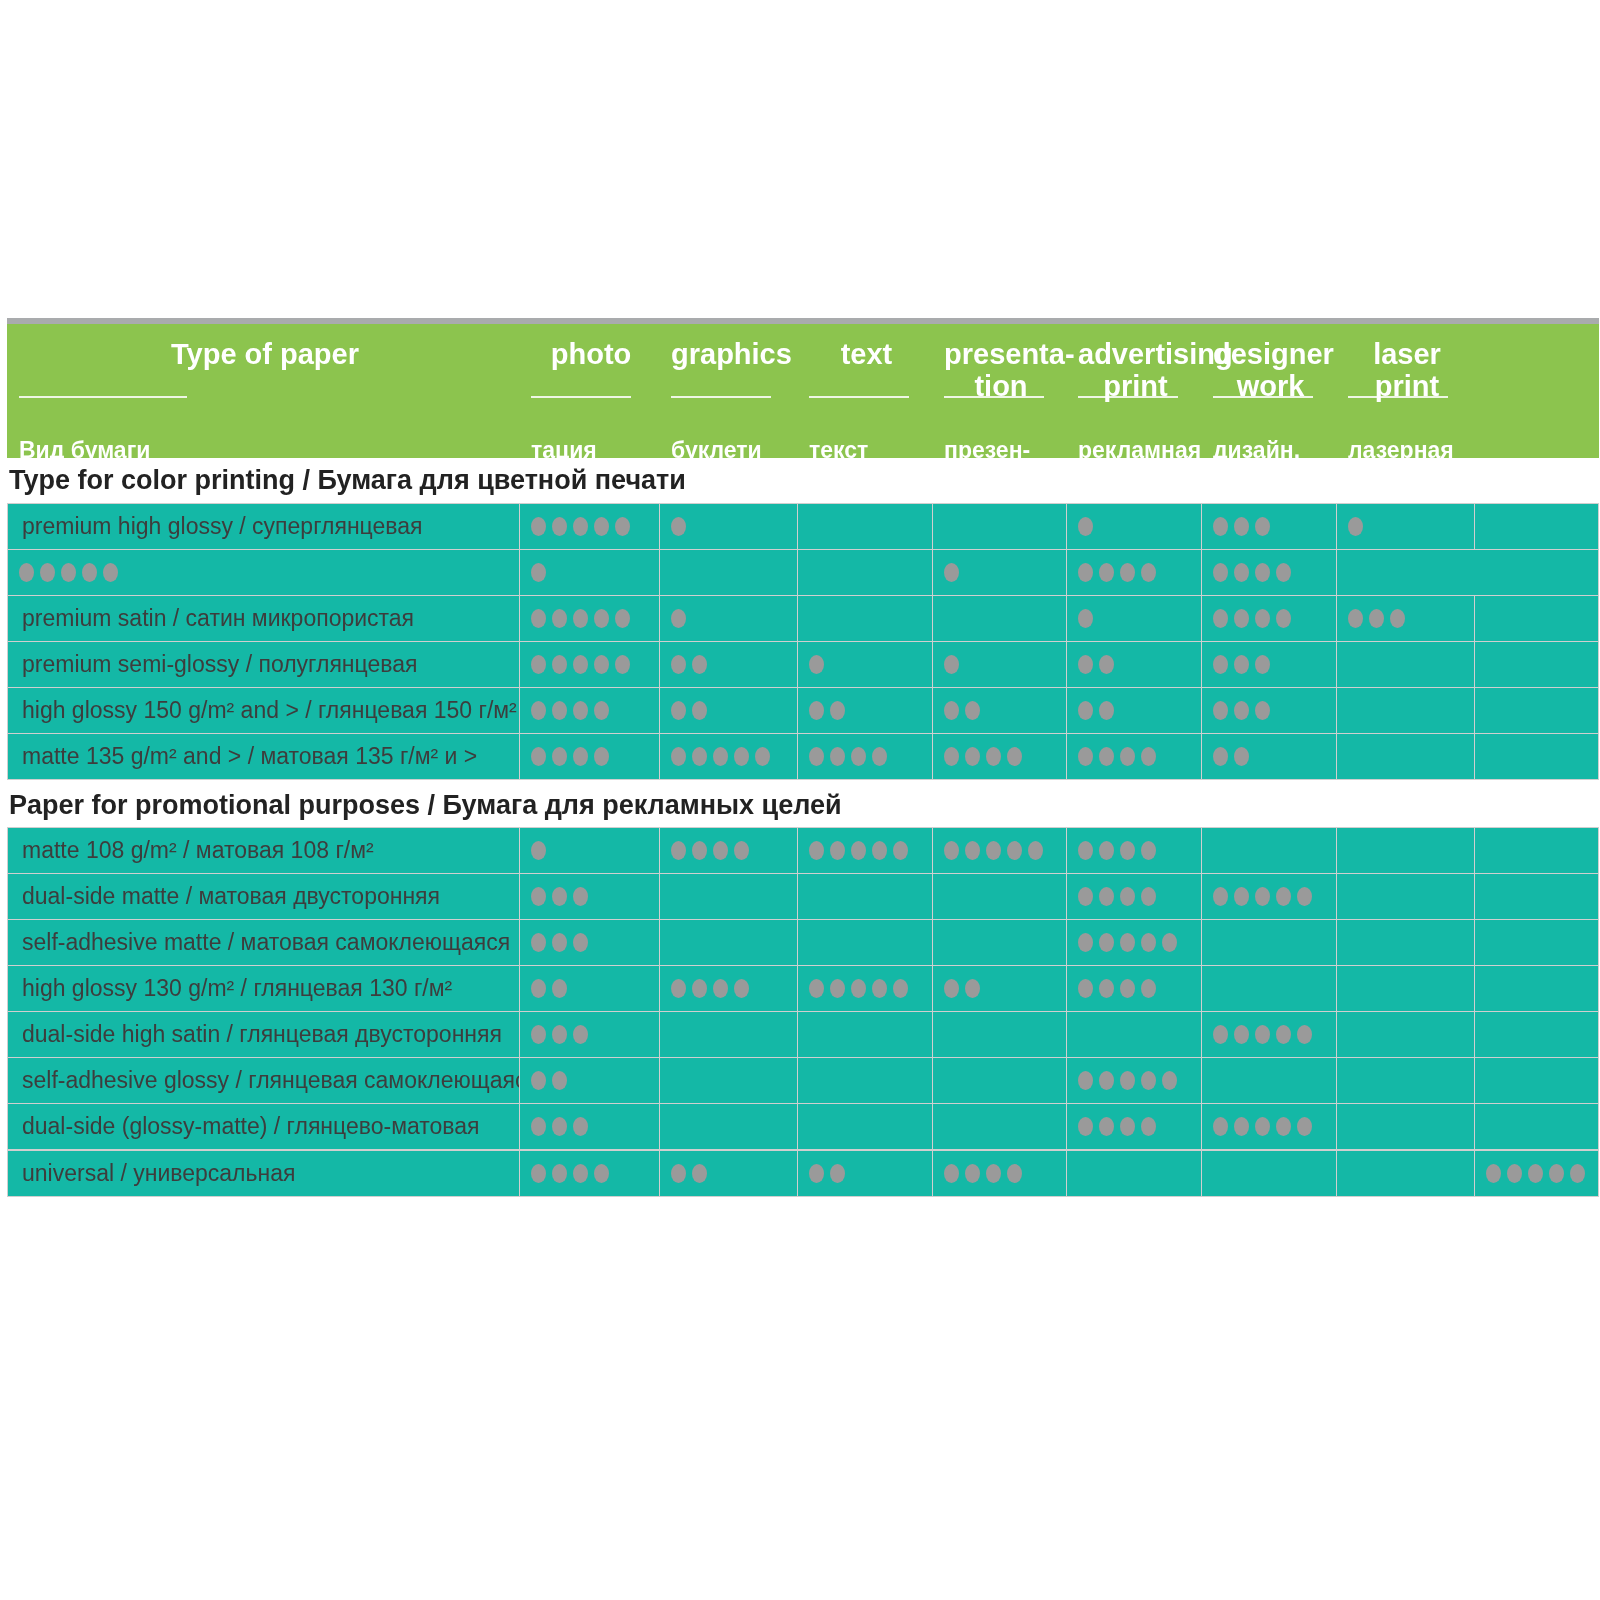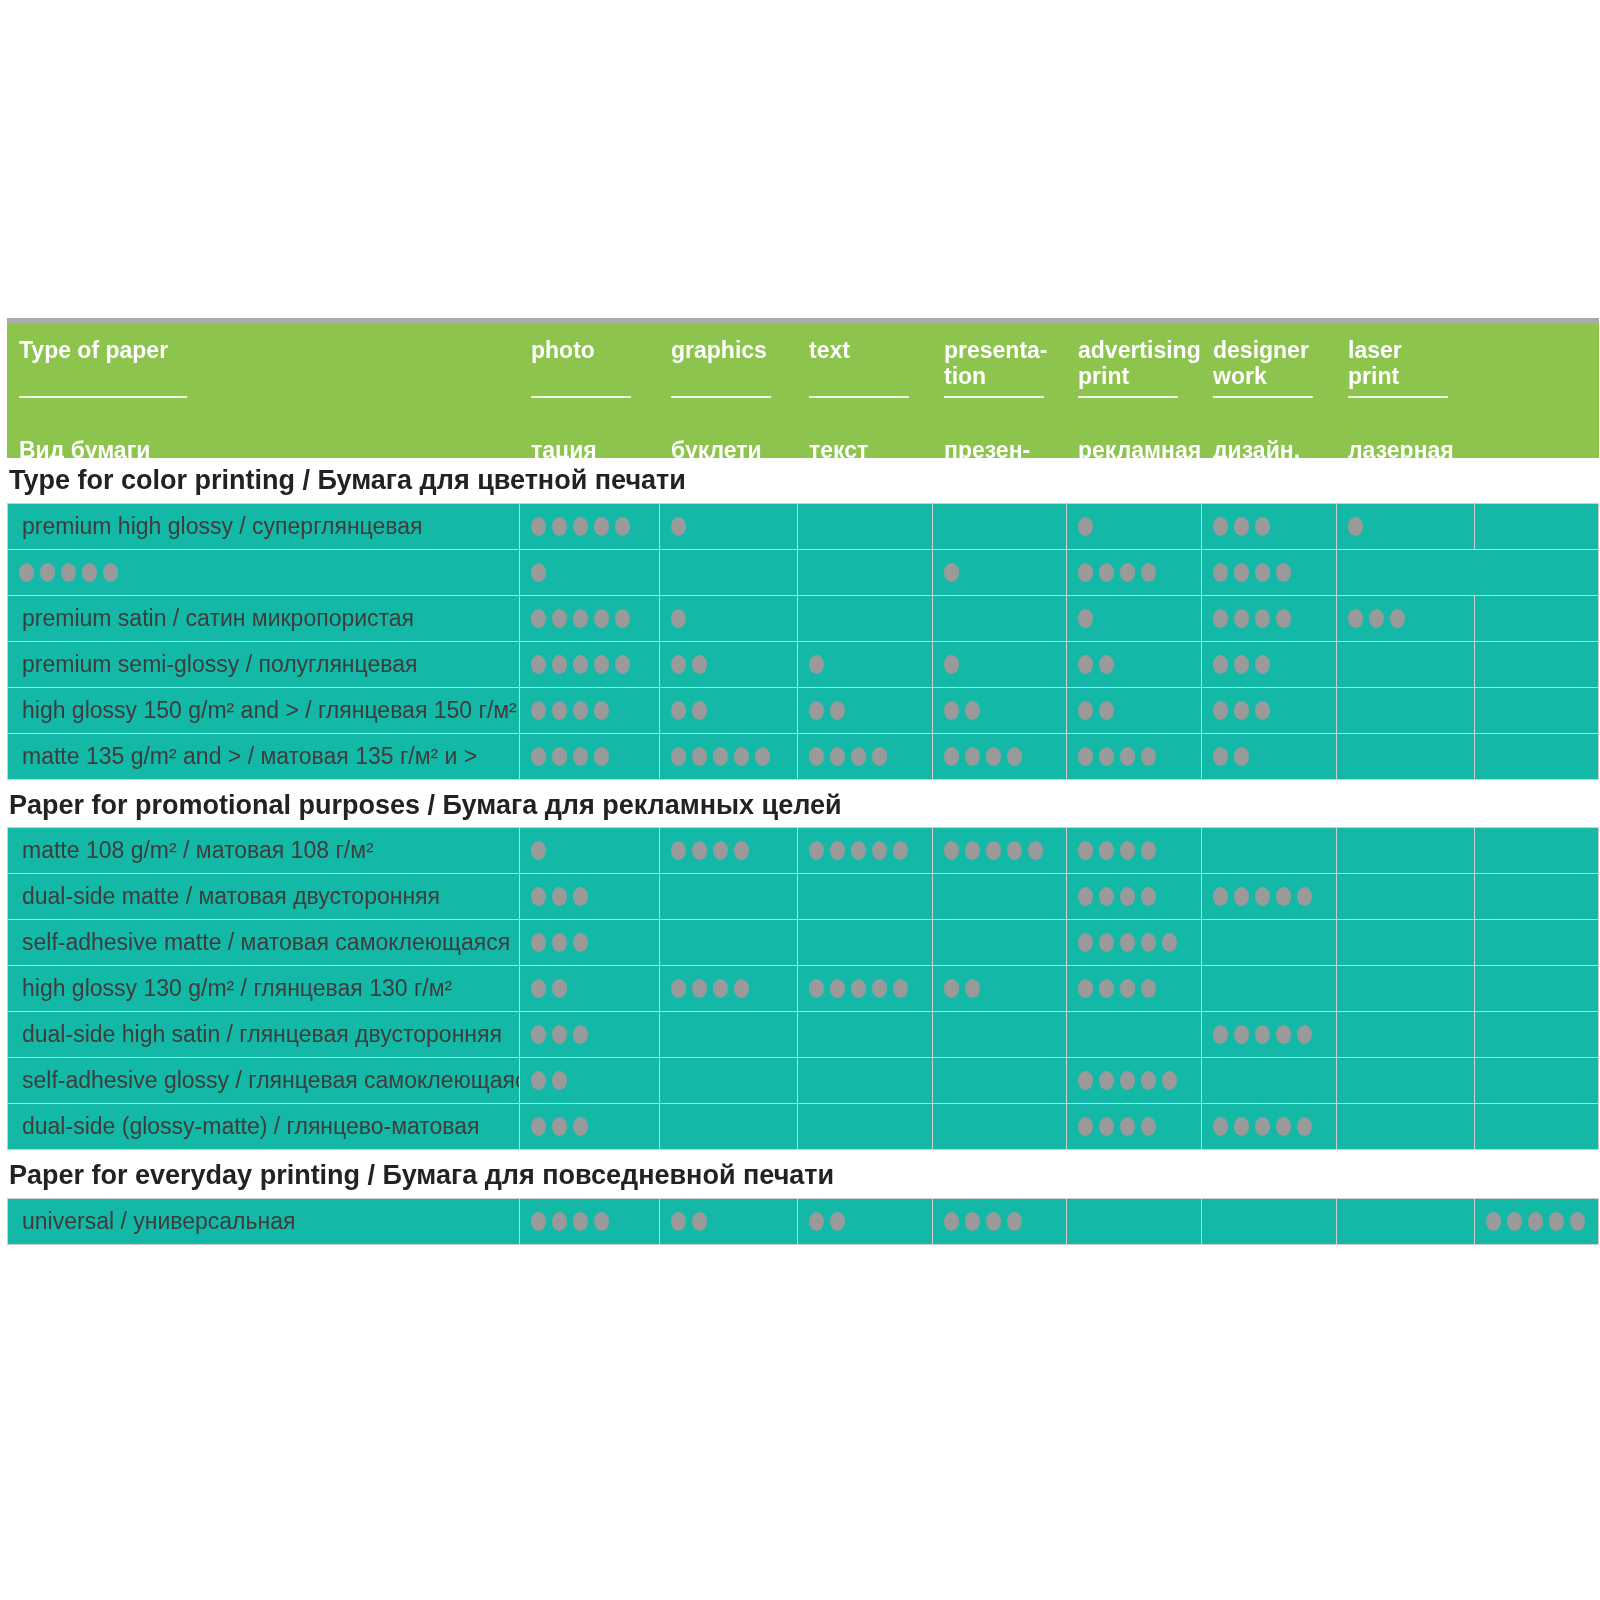--- a/index.html
+++ b/index.html
@@ -19,21 +19,21 @@
   .page{padding-top:318px;}
   .table-wrap{margin-left:7px;width:1592px;}
   .top-bar{height:6px;background:var(--topbar);}
   .grid{
     display:grid;
     grid-template-columns:512px 140px 138px 135px 134px 135px 135px 138px 125px;
   }
   
   .ghead{background:var(--green);height:134px;}
   .hcell{padding:14px 8px 0 12px;color:#ffffff;position:relative;}
-  .hen{font-size:23px;font-weight:bold;line-height:1.12;white-space:pre-line;height:58px;}
+  .hen{font-size:29px;font-weight:bold;line-height:1.12;white-space:pre-line;height:58px;text-align:center;}
   .hline{height:0;border-bottom:2px solid rgba(255,255,255,0.85);width:100px;margin-bottom:7px;}
   .hcell.first .hline{width:168px;}
   .hru{font-size:23px;font-weight:bold;line-height:1.12;white-space:pre-line;margin-top:40px;}
   
   .section-title{
     font-size:27px;font-weight:bold;color:var(--heading);
     padding:11px 0 7px 2px;line-height:1.1;background:#ffffff;
   }
   .table-wrap .section-title:first-of-type{padding-top:8px;}
   
@@ -481,21 +481,20 @@
               <span class="dot"></span>
               <span class="dot"></span>
               <span class="dot"></span>
               <span class="dot"></span>
               <span class="dot"></span>
             </div>
             <div class="cell rating-cell"></div>
             <div class="cell rating-cell"></div>
           </div>
         </div>
-        <div class="section-title">Paper for everyday printing / Бумага для повседневной печати</div>
         <div class="rows">
           <div class="row grid">
             <div class="cell label-cell">universal / универсальная</div>
             <div class="cell rating-cell">
               <span class="dot"></span>
               <span class="dot"></span>
               <span class="dot"></span>
               <span class="dot"></span>
             </div>
             <div class="cell rating-cell">

